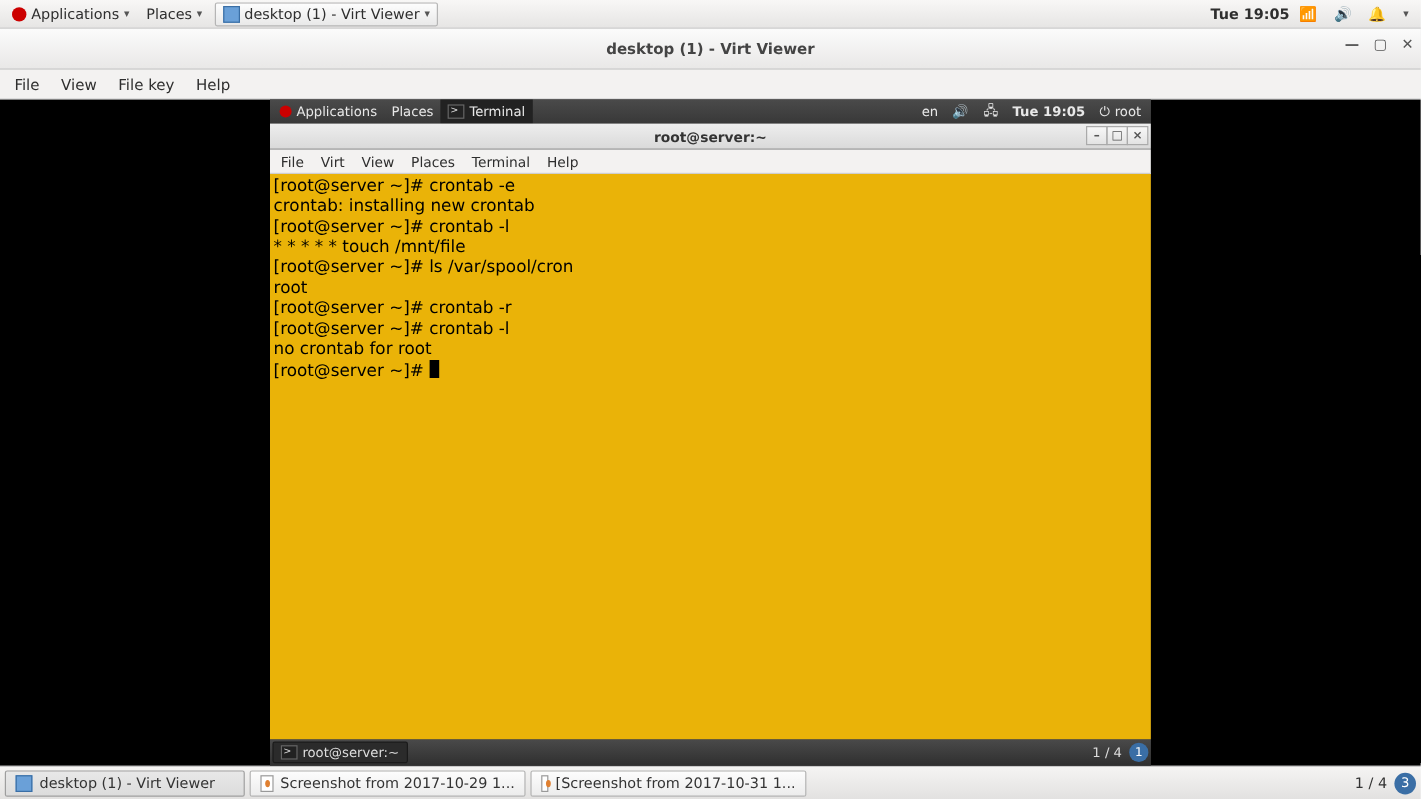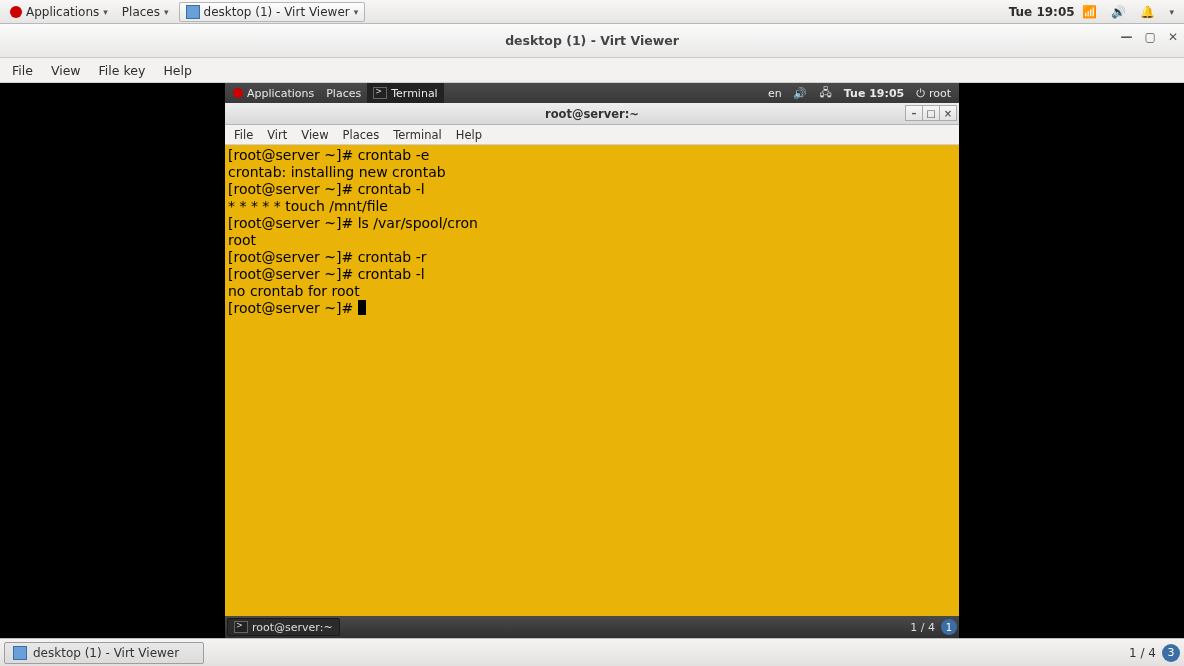--- a/index.html
+++ b/index.html
@@ -263,19 +263,27 @@
 
     </div>
   </div>
 </div>
 
 <div class="host-taskbar">
   <div class="task active">
     <span class="mini-icon"></span>
     <span>desktop (1) - Virt Viewer</span>
   </div>
+  <div class="task">
+    <span class="img-icon"></span>
+    <span>Screenshot from 2017-10-29 1...</span>
+  </div>
+  <div class="task">
+    <span class="img-icon"></span>
+    <span>[Screenshot from 2017-10-31 1...</span>
+  </div>
   <div class="right">
     <span>1 / 4</span>
     <span class="ws-ind">
         <span>3</span>
       </span>
   </div>
 </div>
 
 </body></html>

